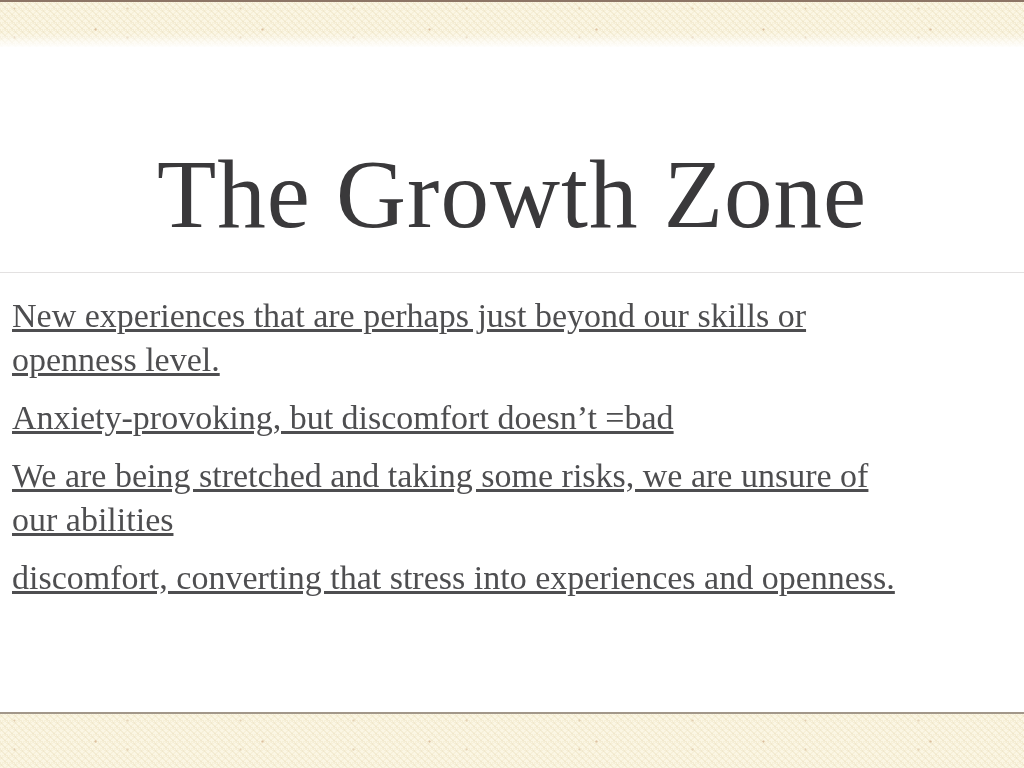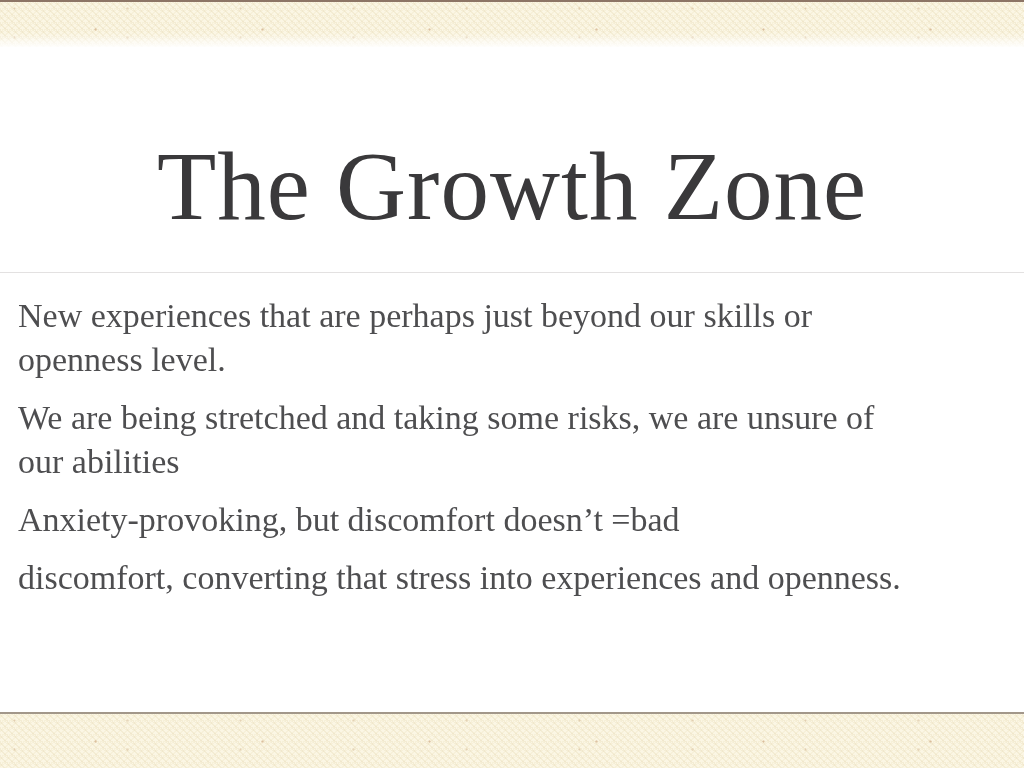--- a/index.html
+++ b/index.html
@@ -47,21 +47,21 @@
     height: 54px;
     border-top: 2px solid var(--edge-bottom, #a2978a);
   }
 
   
   .title {
     position: absolute;
     top: 126px;
     left: 0;
     right: 0;
-    margin: 0;
+    margin: 8px;
     text-align: center;
     font-size: 97px;
     font-weight: 400;
     letter-spacing: 1px;
     line-height: 1.25;
     color: var(--title-text, #3a393b);
   }
 
   .divider {
     position: absolute;
@@ -75,21 +75,22 @@
   
   .content {
     position: absolute;
     top: 294px;
     left: 8px;
     right: 22px;
     color: var(--body-text, #4e4e50);
     font-size: 34px;
   }
   .content p {
-    margin: 0 0 14px 10px;
+    margin: 0 0 14px 4px;
+    text-decoration: underline;
   }
   .content .line {
     display: block;
     line-height: 44px;
     white-space: nowrap;
   }
 </style>
 </head>
 <body>
 
@@ -100,25 +101,25 @@
   <h1 class="title">The Growth Zone</h1>
 
   <div class="divider"></div>
 
   <div class="content">
     <p>
       <span class="line">New experiences that are perhaps just beyond our skills or</span>
       <span class="line">openness level.</span>
     </p>
     <p>
+      <span class="line">Anxiety-provoking, but discomfort doesn’t =bad</span>
+    </p>
+    <p>
       <span class="line">We are being stretched and taking some risks, we are unsure of</span>
       <span class="line">our abilities</span>
-    </p>
-    <p>
-      <span class="line">Anxiety-provoking, but discomfort doesn’t =bad</span>
     </p>
     <p>
       <span class="line">discomfort, converting that stress into experiences and openness.</span>
     </p>
   </div>
 
   <div class="band band-bottom"></div>
 
 </div>
 

